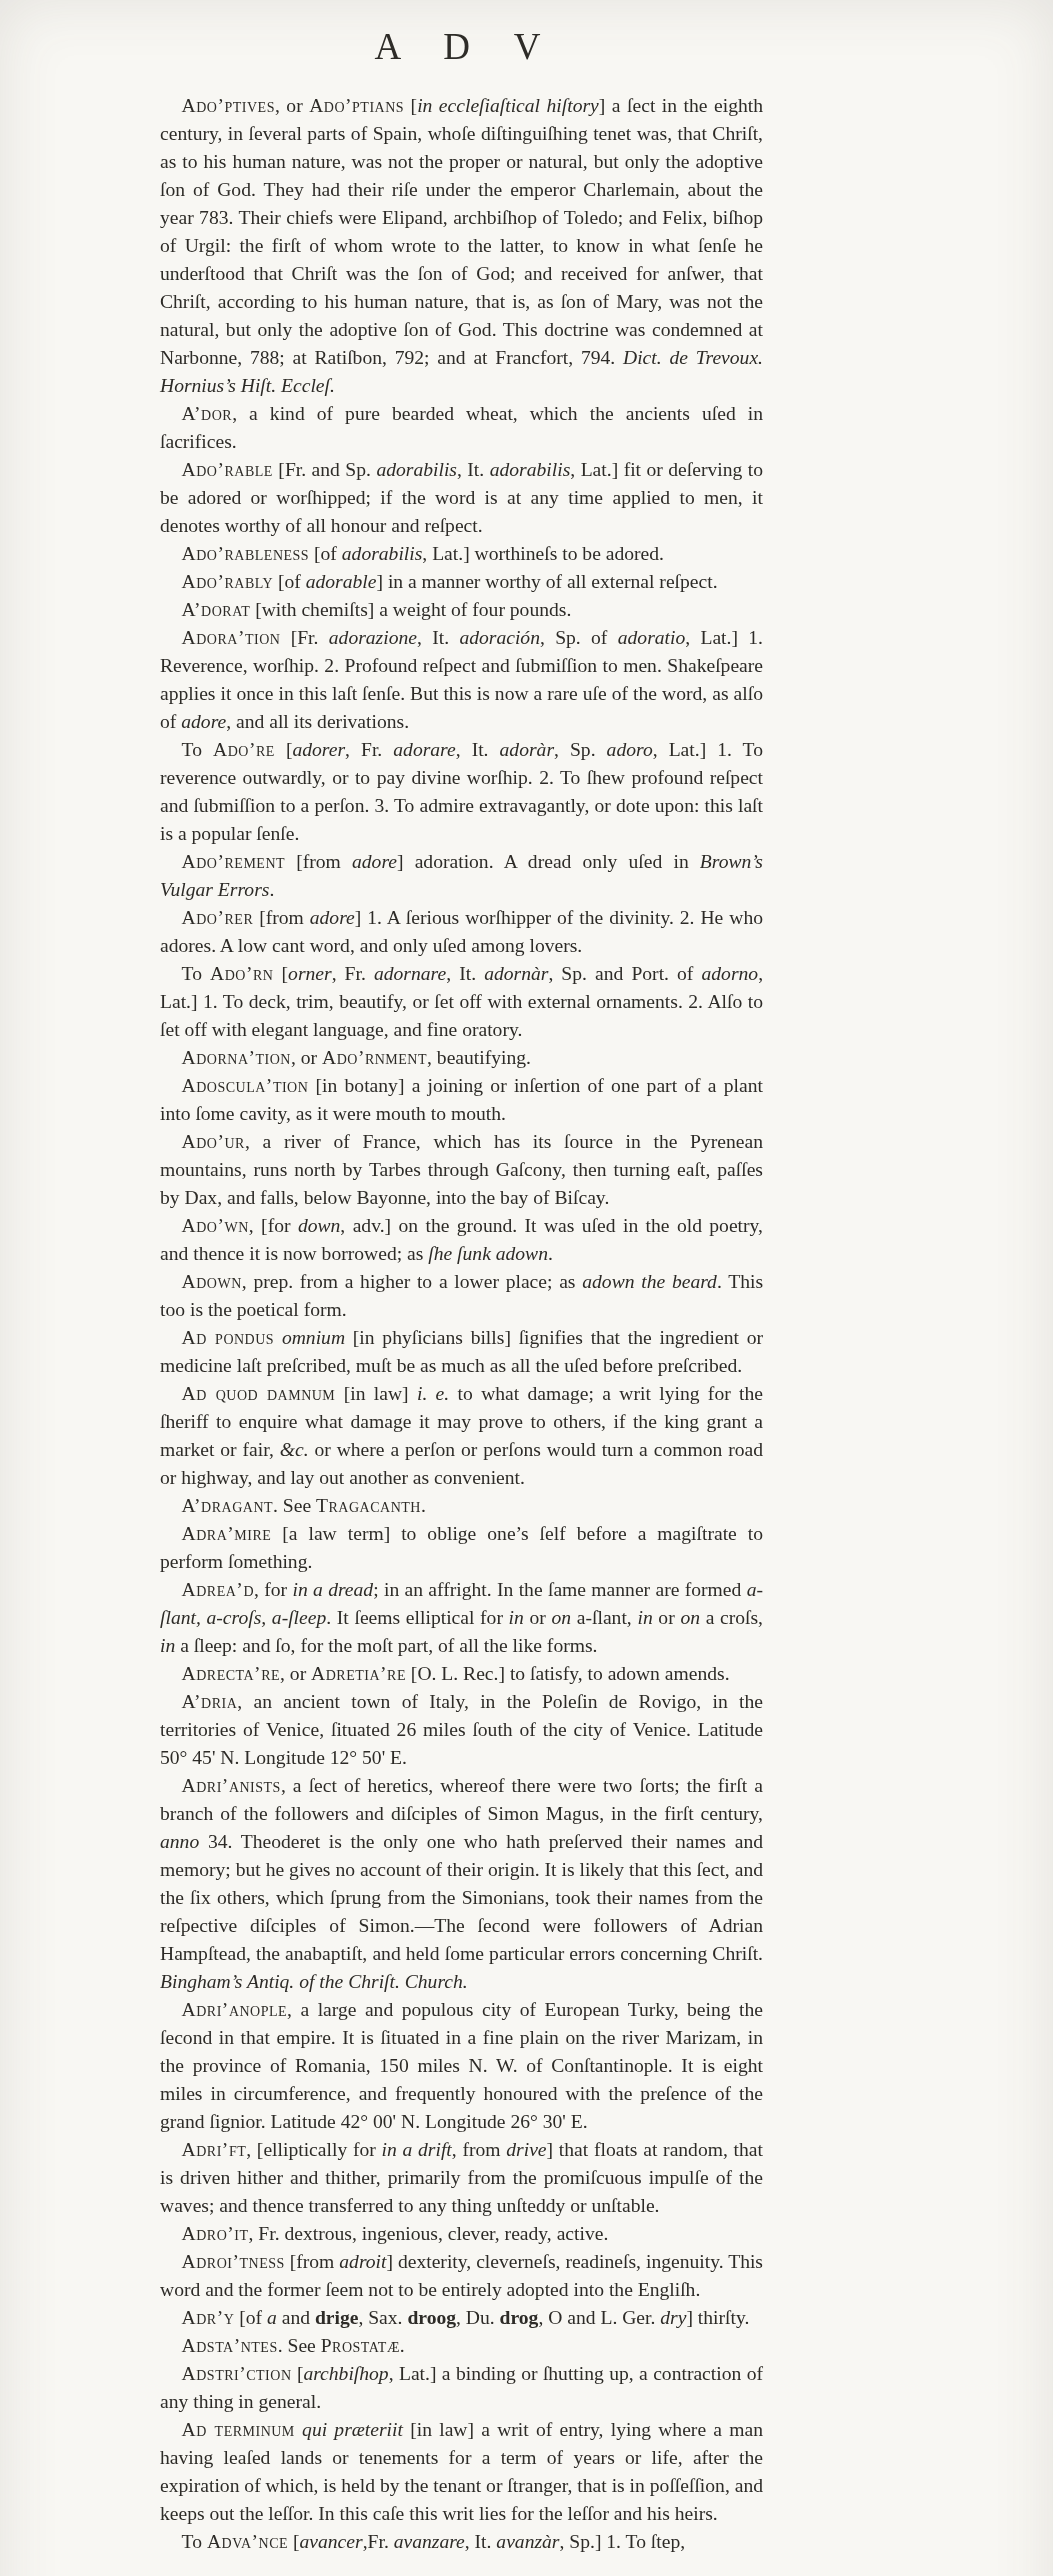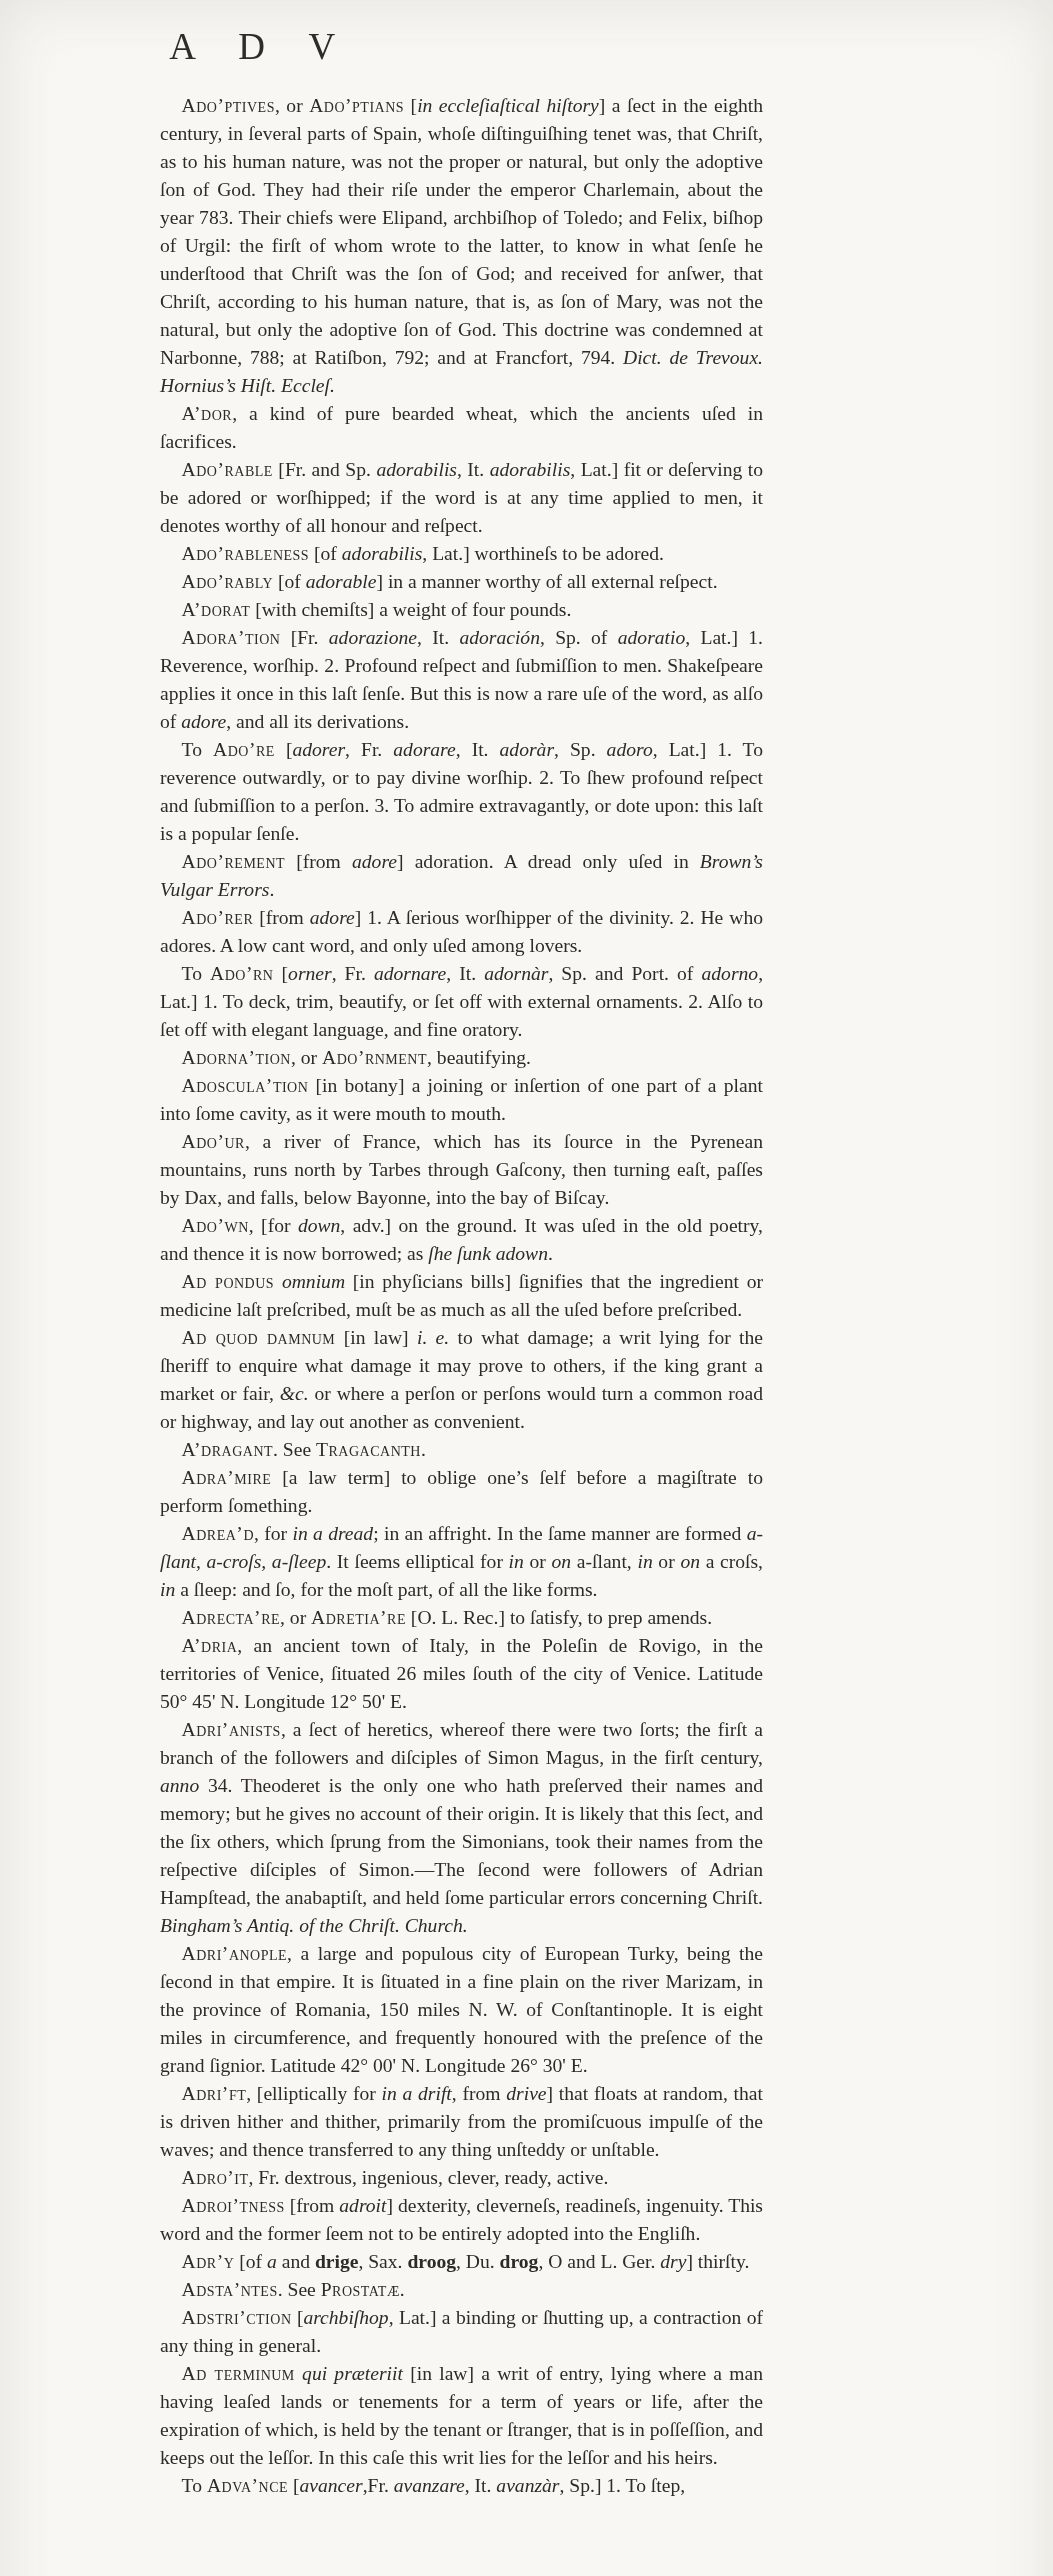--- a/index.html
+++ b/index.html
@@ -14,21 +14,21 @@
     box-shadow: inset 0 0 62px rgba(80,75,65,0.12);
     overflow: hidden;
   }
   .column {
     position: absolute;
     left: 160px;
     top: 25px;
     width: 603px;
   }
   .header {
-    text-align: left;
+    text-align: center;
     font-family: "Liberation Serif", "DejaVu Serif", serif;
     font-size: 37px;
     font-weight: 400;
     letter-spacing: 17.5px;
     margin: 0 0 24px 9.3px; 
     color: #2e2c28;
   }
   .entry {
     margin: 0;
     font-family: "Liberation Serif", "DejaVu Serif", serif;
@@ -57,26 +57,27 @@
         <p class="entry"><span class="run-sc">A’dorat</span><span class="run-n"> [with chemiſts] a weight of four pounds.</span></p>
         <p class="entry"><span class="run-sc">Adora’tion</span><span class="run-n"> [Fr. </span><span class="run-i">adorazione</span><span class="run-n">, It. </span><span class="run-i">adoración</span><span class="run-n">, Sp. of </span><span class="run-i">adoratio</span><span class="run-n">, Lat.] 1. Reverence, worſhip. 2. Profound reſpect and ſubmiſſion to men. Shakeſpeare applies it once in this laſt ſenſe. But this is now a rare uſe of the word, as alſo of </span><span class="run-i">adore</span><span class="run-n">, and all its derivations.</span></p>
         <p class="entry"><span class="run-n">To </span><span class="run-sc">Ado’re</span><span class="run-n"> [</span><span class="run-i">adorer</span><span class="run-n">, Fr. </span><span class="run-i">adorare</span><span class="run-n">, It. </span><span class="run-i">adoràr</span><span class="run-n">, Sp. </span><span class="run-i">adoro</span><span class="run-n">, Lat.] 1. To reverence outwardly, or to pay divine worſhip. 2. To ſhew profound reſpect and ſubmiſſion to a perſon. 3. To admire extravagantly, or dote upon: this laſt is a popular ſenſe.</span></p>
         <p class="entry"><span class="run-sc">Ado’rement</span><span class="run-n"> [from </span><span class="run-i">adore</span><span class="run-n">] adoration. A dread only uſed in </span><span class="run-i">Brown’s Vulgar Errors</span><span class="run-n">.</span></p>
         <p class="entry"><span class="run-sc">Ado’rer</span><span class="run-n"> [from </span><span class="run-i">adore</span><span class="run-n">] 1. A ſerious worſhipper of the divinity. 2. He who adores. A low cant word, and only uſed among lovers.</span></p>
         <p class="entry"><span class="run-n">To </span><span class="run-sc">Ado’rn</span><span class="run-n"> [</span><span class="run-i">orner</span><span class="run-n">, Fr. </span><span class="run-i">adornare</span><span class="run-n">, It. </span><span class="run-i">adornàr</span><span class="run-n">, Sp. and Port. of </span><span class="run-i">adorno</span><span class="run-n">, Lat.] 1. To deck, trim, beautify, or ſet off with external ornaments. 2. Alſo to ſet off with elegant language, and fine oratory.</span></p>
         <p class="entry"><span class="run-sc">Adorna’tion</span><span class="run-n">, or </span><span class="run-sc">Ado’rnment</span><span class="run-n">, beautifying.</span></p>
         <p class="entry"><span class="run-sc">Adoscula’tion</span><span class="run-n"> [in botany] a joining or inſertion of one part of a plant into ſome cavity, as it were mouth to mouth.</span></p>
         <p class="entry"><span class="run-sc">Ado’ur</span><span class="run-n">, a river of France, which has its ſource in the Pyrenean mountains, runs north by Tarbes through Gaſcony, then turning eaſt, paſſes by Dax, and falls, below Bayonne, into the bay of Biſcay.</span></p>
         <p class="entry"><span class="run-sc">Ado’wn</span><span class="run-n">, [for </span><span class="run-i">down</span><span class="run-n">, adv.] on the ground. It was uſed in the old poetry, and thence it is now borrowed; as </span><span class="run-i">ſhe ſunk adown</span><span class="run-n">.</span></p>
+        <p class="entry"><span class="run-sc">Adown</span><span class="run-n">, prep. from a higher to a lower place; as </span><span class="run-i">adown the beard</span><span class="run-n">. This too is the poetical form.</span></p>
         <p class="entry"><span class="run-sc">Ad pondus</span><span class="run-n"> </span><span class="run-i">omnium</span><span class="run-n"> [in phyſicians bills] ſignifies that the ingredient or medicine laſt preſcribed, muſt be as much as all the uſed before preſcribed.</span></p>
         <p class="entry"><span class="run-sc">Ad quod damnum</span><span class="run-n"> [in law] </span><span class="run-i">i. e.</span><span class="run-n"> to what damage; a writ lying for the ſheriff to enquire what damage it may prove to others, if the king grant a market or fair, </span><span class="run-i">&amp;c.</span><span class="run-n"> or where a perſon or perſons would turn a common road or highway, and lay out another as convenient.</span></p>
         <p class="entry"><span class="run-sc">A’dragant</span><span class="run-n">. See </span><span class="run-sc">Tragacanth</span><span class="run-n">.</span></p>
         <p class="entry"><span class="run-sc">Adra’mire</span><span class="run-n"> [a law term] to oblige one’s ſelf before a magiſtrate to perform ſomething.</span></p>
         <p class="entry"><span class="run-sc">Adrea’d</span><span class="run-n">, for </span><span class="run-i">in a dread</span><span class="run-n">; in an affright. In the ſame manner are formed </span><span class="run-i">a-ſlant, a-croſs, a-ſleep</span><span class="run-n">. It ſeems elliptical for </span><span class="run-i">in</span><span class="run-n"> or </span><span class="run-i">on</span><span class="run-n"> a-ſlant, </span><span class="run-i">in</span><span class="run-n"> or </span><span class="run-i">on</span><span class="run-n"> a croſs, </span><span class="run-i">in</span><span class="run-n"> a ſleep: and ſo, for the moſt part, of all the like forms.</span></p>
-        <p class="entry"><span class="run-sc">Adrecta’re</span><span class="run-n">, or </span><span class="run-sc">Adretia’re</span><span class="run-n"> [O. L. Rec.] to ſatisfy, to prep amends.</span></p>
+        <p class="entry"><span class="run-sc">Adrecta’re</span><span class="run-n">, or </span><span class="run-sc">Adretia’re</span><span class="run-n"> [O. L. Rec.] to ſatisfy, to adown amends.</span></p>
         <p class="entry"><span class="run-sc">A’dria</span><span class="run-n">, an ancient town of Italy, in the Poleſin de Rovigo, in the territories of Venice, ſituated 26 miles ſouth of the city of Venice. Latitude 50° 45' N. Longitude 12° 50' E.</span></p>
         <p class="entry"><span class="run-sc">Adri’anists</span><span class="run-n">, a ſect of heretics, whereof there were two ſorts; the firſt a branch of the followers and diſciples of Simon Magus, in the firſt century, </span><span class="run-i">anno</span><span class="run-n"> 34. Theoderet is the only one who hath preſerved their names and memory; but he gives no account of their origin. It is likely that this ſect, and the ſix others, which ſprung from the Simonians, took their names from the reſpective diſciples of Simon.—The ſecond were followers of Adrian Hampſtead, the anabaptiſt, and held ſome particular errors concerning Chriſt. </span><span class="run-i">Bingham’s Antiq. of the Chriſt. Church.</span></p>
         <p class="entry"><span class="run-sc">Adri’anople</span><span class="run-n">, a large and populous city of European Turky, being the ſecond in that empire. It is ſituated in a fine plain on the river Marizam, in the province of Romania, 150 miles N. W. of Conſtantinople. It is eight miles in circumference, and frequently honoured with the preſence of the grand ſignior. Latitude 42° 00' N. Longitude 26° 30' E.</span></p>
         <p class="entry"><span class="run-sc">Adri’ft</span><span class="run-n">, [elliptically for </span><span class="run-i">in a drift</span><span class="run-n">, from </span><span class="run-i">drive</span><span class="run-n">] that floats at random, that is driven hither and thither, primarily from the promiſcuous impulſe of the waves; and thence transferred to any thing unſteddy or unſtable.</span></p>
         <p class="entry"><span class="run-sc">Adro’it</span><span class="run-n">, Fr. dextrous, ingenious, clever, ready, active.</span></p>
         <p class="entry"><span class="run-sc">Adroi’tness</span><span class="run-n"> [from </span><span class="run-i">adroit</span><span class="run-n">] dexterity, cleverneſs, readineſs, ingenuity. This word and the former ſeem not to be entirely adopted into the Engliſh.</span></p>
         <p class="entry"><span class="run-sc">Adr’y</span><span class="run-n"> [of </span><span class="run-i">a</span><span class="run-n"> and </span><span class="run-bl">drige</span><span class="run-n">, Sax. </span><span class="run-bl">droog</span><span class="run-n">, Du. </span><span class="run-bl">drog</span><span class="run-n">, O and L. Ger. </span><span class="run-i">dry</span><span class="run-n">] thirſty.</span></p>
         <p class="entry"><span class="run-sc">Adsta’ntes</span><span class="run-n">. See </span><span class="run-sc">Prostatæ</span><span class="run-n">.</span></p>
         <p class="entry"><span class="run-sc">Adstri’ction</span><span class="run-n"> [</span><span class="run-i">archbiſhop</span><span class="run-n">, Lat.] a binding or ſhutting up, a contraction of any thing in general.</span></p>
         <p class="entry"><span class="run-sc">Ad terminum</span><span class="run-n"> </span><span class="run-i">qui præteriit</span><span class="run-n"> [in law] a writ of entry, lying where a man having leaſed lands or tenements for a term of years or life, after the expiration of which, is held by the tenant or ſtranger, that is in poſſeſſion, and keeps out the leſſor. In this caſe this writ lies for the leſſor and his heirs.</span></p>

